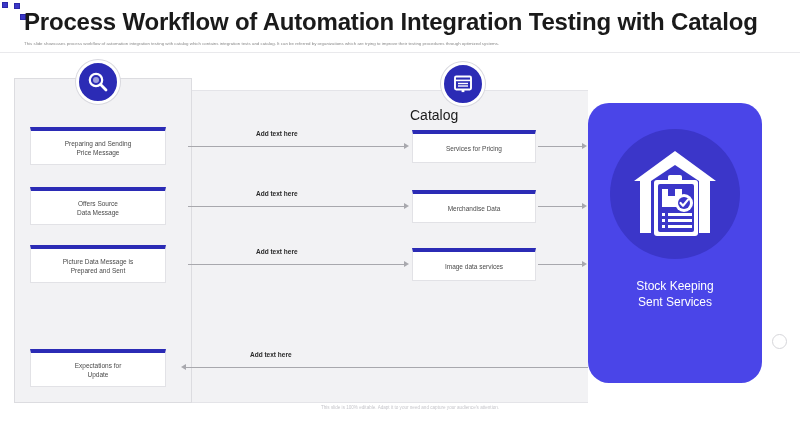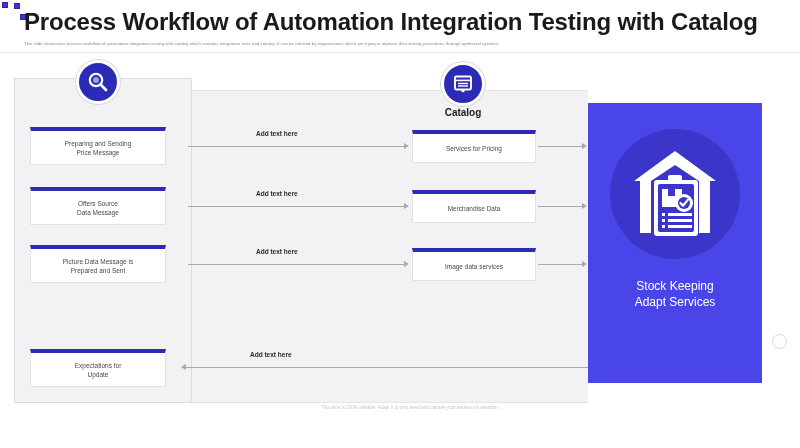--- a/index.html
+++ b/index.html
@@ -86,23 +86,22 @@
     justify-content: center;
     z-index: 5;
   }
   #badge-search { left: 76px; top: 60px; }
   #badge-catalog { left: 441px; top: 62px; }
 
   #catalog-label {
     position: absolute;
     left: 410px; top: 107px;
     width: 106px;
-    text-align: center;
-    font-size: 10px;
-    font-weight: bold;
+    font-size: 14px;
+    font-weight: normal;
     color: #1a1a1a;
   }
 
   
   .pbox {
     position: absolute;
     background: #ffffff;
     border: 1px solid #e2e2e6;
     border-top: 4px solid #2b2bb5;
     display: flex;
@@ -152,20 +151,21 @@
     z-index: 4;
   }
 
   
   #right-panel {
     position: absolute;
     left: 588px; top: 103px;
     width: 174px; height: 280px;
     background: #4a45e8;
     z-index: 2;
+    border-radius: 21px;
   }
   #right-circle {
     position: absolute;
     left: 22px; top: 26px;
     width: 130px; height: 130px;
     border-radius: 50%;
     background: #3b36c9;
   }
   #right-label {
     position: absolute;
@@ -316,20 +316,20 @@
         <rect x="30" y="66" width="3" height="3" fill="#ffffff"></rect>
         <rect x="36" y="66" width="24" height="3" fill="#ffffff"></rect>
         <rect x="30" y="72" width="3" height="3" fill="#ffffff"></rect>
         <rect x="36" y="72" width="24" height="3" fill="#ffffff"></rect>
         <rect x="30" y="78" width="3" height="3" fill="#ffffff"></rect>
         <rect x="36" y="78" width="24" height="3" fill="#ffffff"></rect>
       </svg>
     </div>
     <div id="right-label">
       <span>Stock Keeping</span><br>
-      <span>Adapt Services</span>
+      <span>Sent Services</span>
     </div>
   </div>
 
   <div id="footer-note">This slide is 100% editable. Adapt it to your need and capture your audience's attention.</div>
   <div id="corner-circle"></div>
 
 </div>
 
 </body></html>

